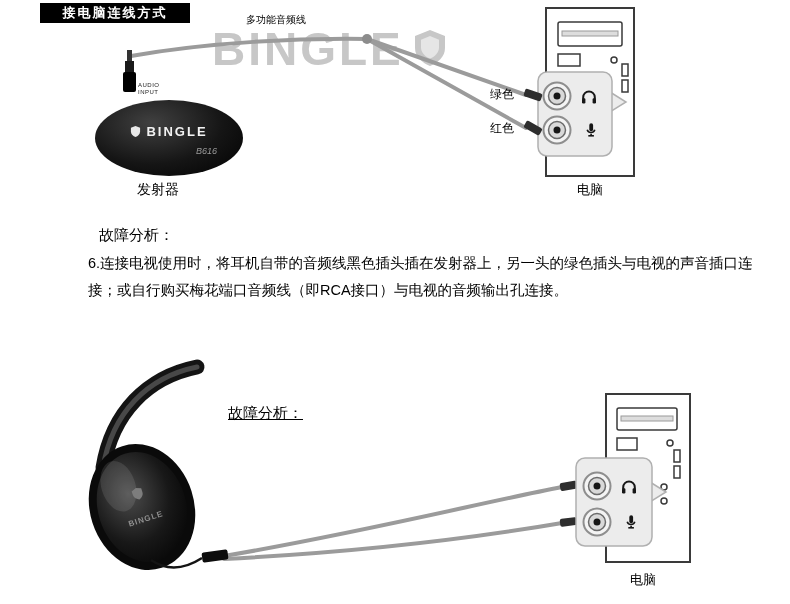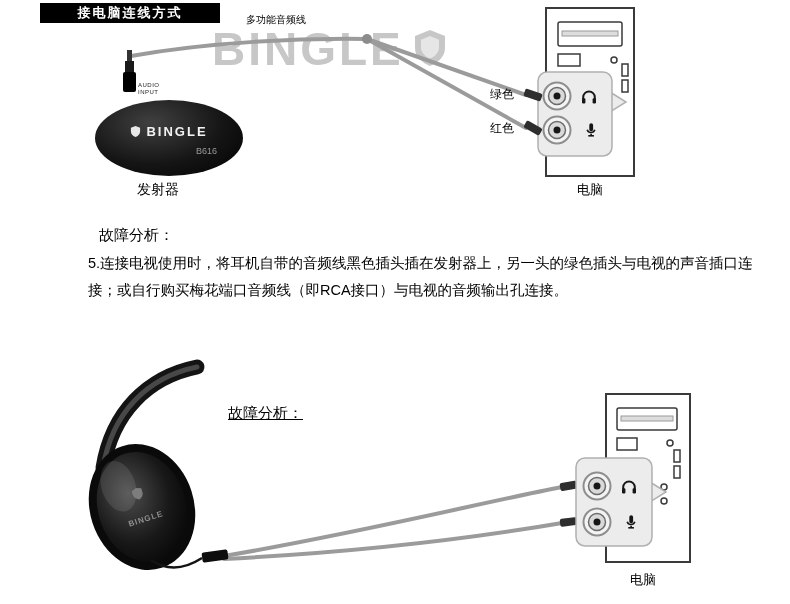--- a/index.html
+++ b/index.html
@@ -3,30 +3,30 @@
 <meta charset="utf-8">
 <style>
   html,body{margin:0;padding:0;background:#fff;}
   #page{position:relative;width:790px;height:604px;background:#fff;overflow:hidden;
         font-family:"Liberation Sans","DejaVu Sans",sans-serif;color:#000;}
   .abs{position:absolute;}
   #watermark{left:212px;top:26px;display:flex;align-items:flex-start;gap:8px;color:#c7c7c7;z-index:0;}
   #watermark .wm-text{font-size:46px;font-weight:bold;letter-spacing:3px;line-height:1;}
   #diagram-svg{position:absolute;left:0;top:0;z-index:1;}
   .txt{z-index:2;}
-  #section-title{left:40px;top:3px;width:180px;height:20px;background:#000;color:#fff;
+  #section-title{left:40px;top:3px;width:150px;height:20px;background:#000;color:#fff;
     font-size:13px;font-weight:bold;display:flex;align-items:center;justify-content:center;
     letter-spacing:2px;z-index:3;text-align:center;}
   #cable-label{left:246px;top:13px;font-size:10px;}
   #audio-input-label{left:138px;top:82px;font-size:6px;color:#222;white-space:pre-line;line-height:7px;letter-spacing:.5px;z-index:2;}
   #transmitter{left:95px;top:100px;width:148px;height:76px;border-radius:50%;z-index:2;
     background:radial-gradient(ellipse at 38% 30%, #404040 0%, #151515 55%, #000 100%);}
   #transmitter .brand-row{position:absolute;left:0;right:0;top:24px;display:flex;align-items:center;justify-content:center;gap:5px;}
   #transmitter .brand-text{color:#f2f2f2;font-size:13px;font-weight:bold;letter-spacing:2px;}
-  #transmitter-model{position:absolute;right:26px;top:46px;color:#9a9a9a;font-size:9px;}
+  #transmitter-model{position:absolute;right:26px;top:46px;color:#9a9a9a;font-size:9px;font-style:italic;}
   #transmitter-caption{left:137px;top:181px;font-size:14px;}
   #green-label{left:490px;top:86px;font-size:12px;}
   #red-label{left:490px;top:120px;font-size:12px;}
   #computer-caption-top{left:577px;top:181px;font-size:13px;}
   #connection-heading{left:99px;top:226px;font-size:15px;}
   #connection-text{left:88px;top:250px;width:690px;font-size:14.5px;line-height:27px;}
   #fault-heading{left:228px;top:404px;font-size:15px;text-decoration:underline;}
   #fault-text{left:205px;top:428px;width:334px;font-size:12.5px;line-height:21px;}
   #computer-caption-bottom{left:630px;top:571px;font-size:13px;}
   p.para{margin:0;}
@@ -184,20 +184,20 @@
     <span id="transmitter-model">B616</span>
   </div>
 
   <div id="transmitter-caption" class="abs txt">发射器</div>
   <div id="green-label" class="abs txt">绿色</div>
   <div id="red-label" class="abs txt">红色</div>
   <div id="computer-caption-top" class="abs txt">电脑</div>
 
   <div id="connection-heading" class="abs txt">故障分析：</div>
   <div id="connection-text" class="abs txt">
-    <p class="para">5.连接电视使用时，将耳机自带的音频线黑色插头插在发射器上，另一头的绿色插头与电视的声音插口连接；或自行购买梅花端口音频线（即RCA接口）与电视的音频输出孔连接。</p>
+    <p class="para">6.连接电视使用时，将耳机自带的音频线黑色插头插在发射器上，另一头的绿色插头与电视的声音插口连接；或自行购买梅花端口音频线（即RCA接口）与电视的音频输出孔连接。</p>
   </div>
 
   <div id="fault-heading" class="abs txt">故障分析：</div>
 
   <div id="computer-caption-bottom" class="abs txt">电脑</div>
 
 </div>
 
 </body></html>

